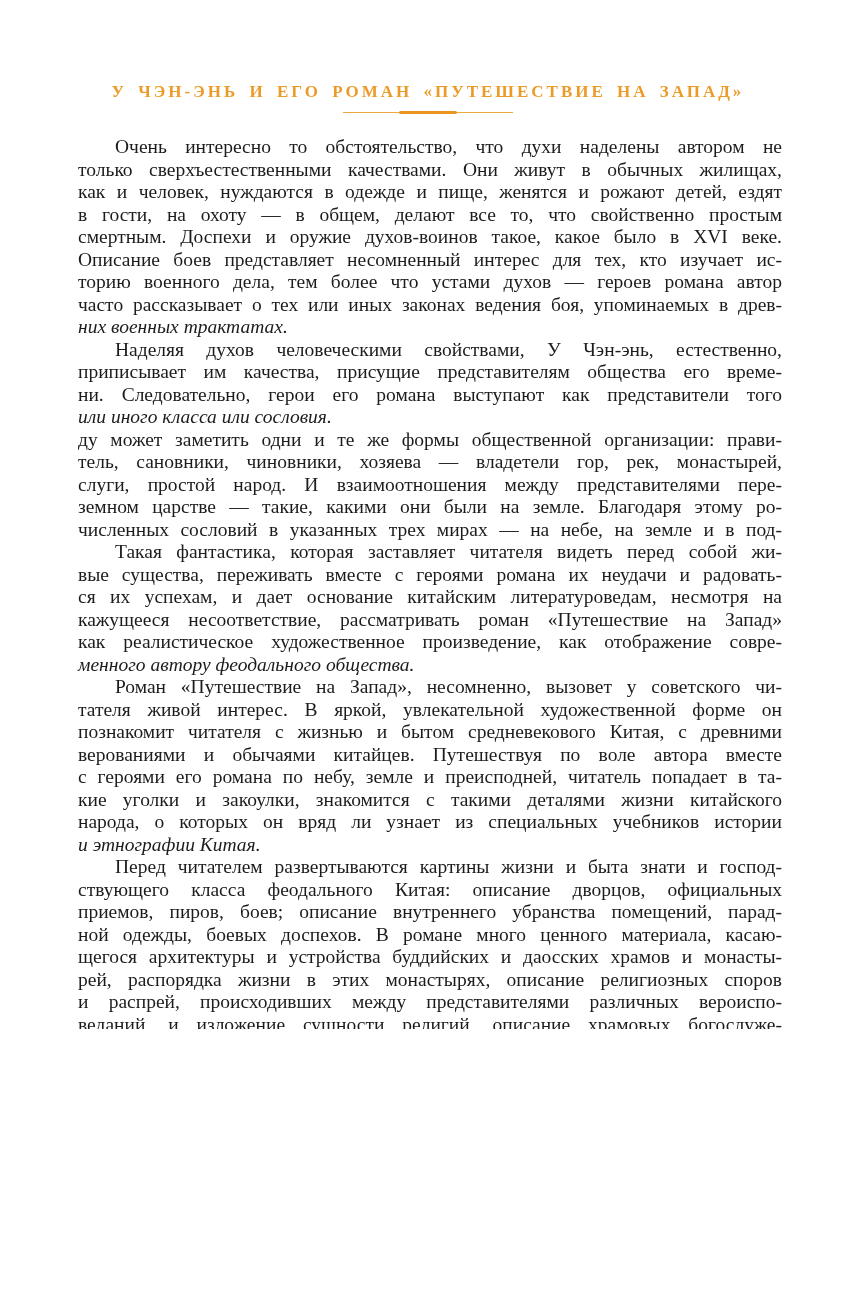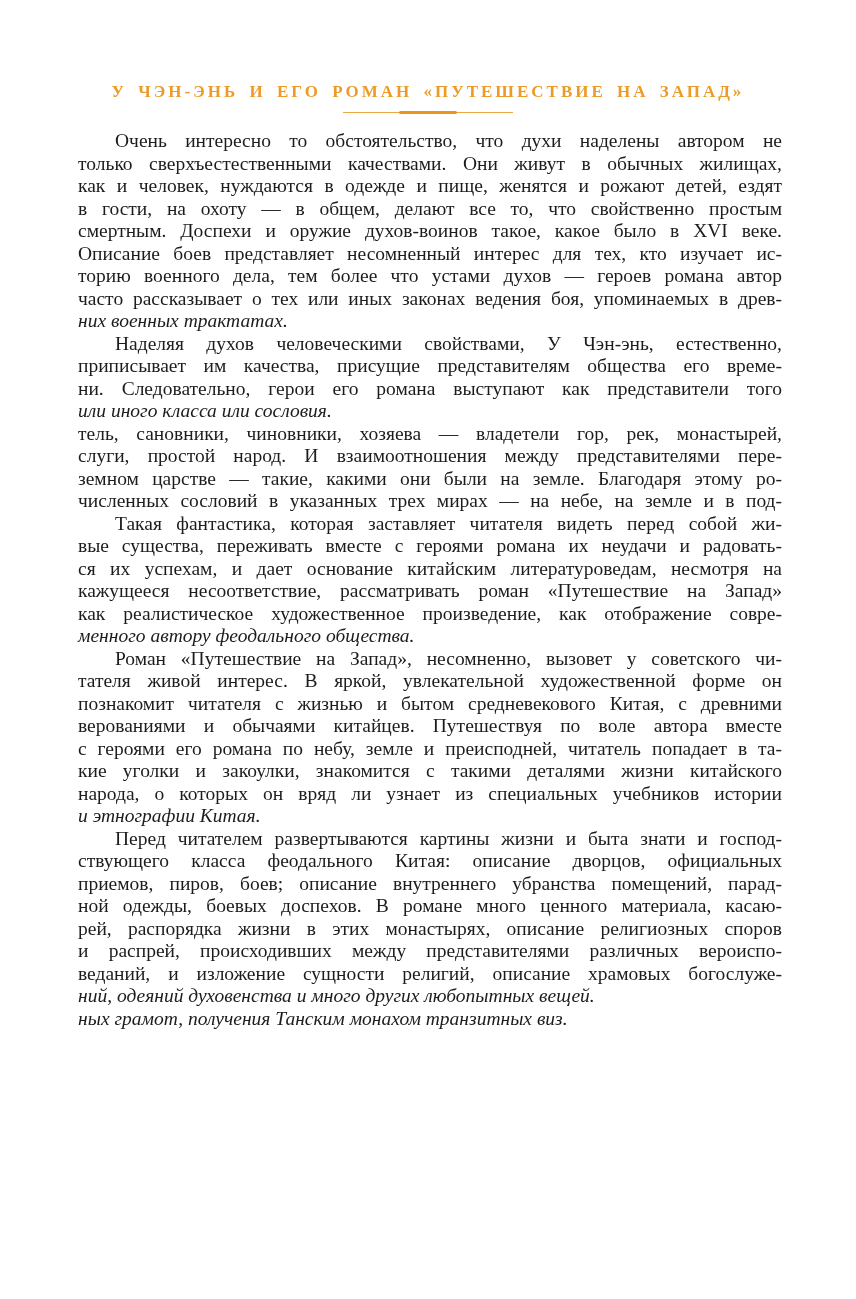--- a/index.html
+++ b/index.html
@@ -52,21 +52,21 @@
     position: absolute;
     left: 50%; top: 0;
     transform: translateX(-50%);
     width: 58px;
     height: 3px;
     border-radius: 2px;
     background: #E8961F;
   }
   .text-block {
     width: 704px;
-    margin: 16px 0 0 78px;
+    margin: 22px 0 0 78px;
     color: var(--text);
   }
   .para { margin: 0; padding: 0; }
   .line {
     font-size: 19.5px;
     line-height: 22.5px;
     color: var(--text);
     text-align: justify;
     text-align-last: justify;
     white-space: normal;
@@ -108,20 +108,21 @@
         <div class="line">часто рассказывает о тех или иных законах ведения боя, упоминаемых в древ-</div>
         <div class="line last">них военных трактатах.</div>
       </div>
       <div class="para">
         <div class="line first">Наделяя духов человеческими свойствами, У Чэн-энь, естественно,</div>
         <div class="line">приписывает им качества, присущие представителям общества его време-</div>
         <div class="line">ни. Следовательно, герои его романа выступают как представители того</div>
         <div class="line last">или иного класса или сословия.</div>
       </div>
       <div class="para">
+        <div class="line">ду может заметить одни и те же формы общественной организации: прави-</div>
         <div class="line">тель, сановники, чиновники, хозяева — владетели гор, рек, монастырей,</div>
         <div class="line">слуги, простой народ. И взаимоотношения между представителями пере-</div>
         <div class="line">земном царстве — такие, какими они были на земле. Благодаря этому ро-</div>
         <div class="line">численных сословий в указанных трех мирах — на небе, на земле и в под-</div>
       </div>
       <div class="para">
         <div class="line first">Такая фантастика, которая заставляет читателя видеть перед собой жи-</div>
         <div class="line">вые существа, переживать вместе с героями романа их неудачи и радовать-</div>
         <div class="line">ся их успехам, и дает основание китайским литературоведам, несмотря на</div>
         <div class="line">кажущееся несоответствие, рассматривать роман «Путешествие на Запад»</div>
@@ -136,20 +137,21 @@
         <div class="line">с героями его романа по небу, земле и преисподней, читатель попадает в та-</div>
         <div class="line">кие уголки и закоулки, знакомится с такими деталями жизни китайского</div>
         <div class="line">народа, о которых он вряд ли узнает из специальных учебников истории</div>
         <div class="line last">и этнографии Китая.</div>
       </div>
       <div class="para">
         <div class="line first">Перед читателем развертываются картины жизни и быта знати и господ-</div>
         <div class="line">ствующего класса феодального Китая: описание дворцов, официальных</div>
         <div class="line">приемов, пиров, боев; описание внутреннего убранства помещений, парад-</div>
         <div class="line">ной одежды, боевых доспехов. В романе много ценного материала, касаю-</div>
+        <div class="line">щегося архитектуры и устройства буддийских и даосских храмов и монасты-</div>
         <div class="line">рей, распорядка жизни в этих монастырях, описание религиозных споров</div>
         <div class="line">и распрей, происходивших между представителями различных вероиспо-</div>
         <div class="line">веданий, и изложение сущности религий, описание храмовых богослуже-</div>
         <div class="line last">ний, одеяний духовенства и много других любопытных вещей.</div>
       </div>
       <div class="para">
         <div class="line last">ных грамот, получения Танским монахом транзитных виз.</div>
       </div>
     </main>
 

